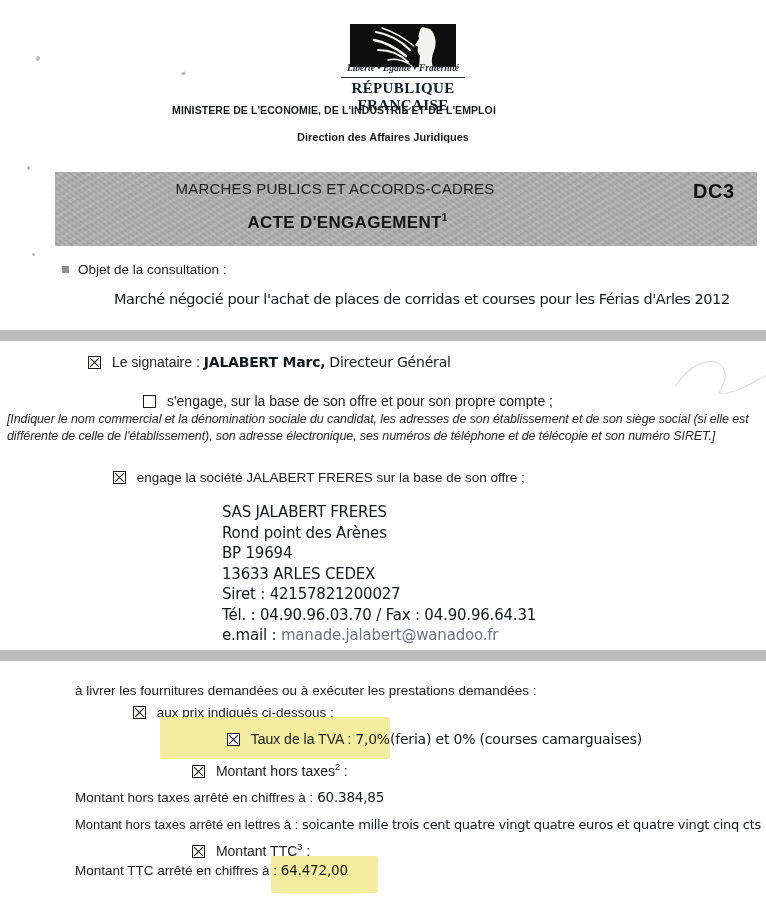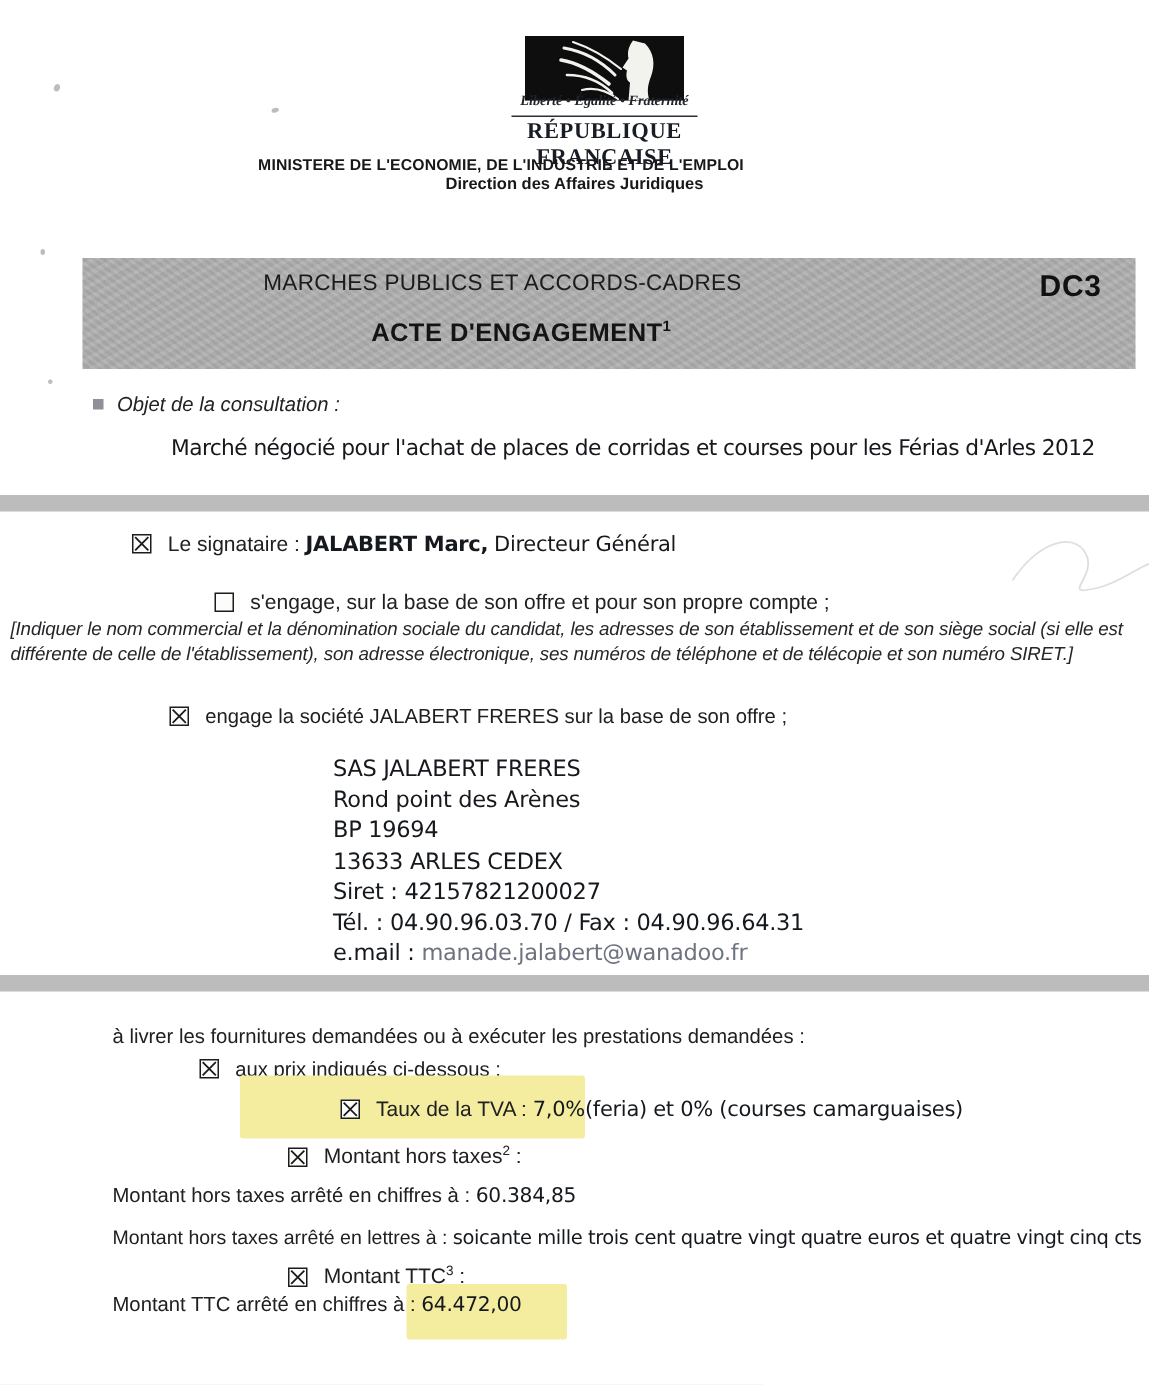--- a/index.html
+++ b/index.html
@@ -33,21 +33,21 @@
     text-align:center;
     font-family:"Liberation Serif",serif;
     font-weight:700;font-size:15px;letter-spacing:.4px;
     color:#181c24;
   }
   .ministry1{
     left:0;top:104px;width:668px;text-align:center;
     font-weight:700;font-size:10.5px;color:#17181a;letter-spacing:.1px;
   }
   .ministry2{
-    left:0;top:117px;width:766px;text-align:center;
+    left:0;top:131px;width:766px;text-align:center;
     font-weight:700;font-size:11px;color:#17181a;
   }
   
   .title-band{
     left:55px;top:172px;width:702px;height:74px;
     background-color:#aeaeae;
     background-image:
       repeating-linear-gradient(37deg, rgba(255,255,255,.06) 0 2px, rgba(60,60,60,.05) 2px 4px),
       repeating-linear-gradient(-29deg, rgba(255,255,255,.05) 0 3px, rgba(40,40,40,.04) 3px 7px);
   }
@@ -59,21 +59,21 @@
     left:693px;top:180px;
     font-size:20px;font-weight:700;color:#111;letter-spacing:.5px;
   }
   .band-line2{
     left:55px;top:212px;width:585px;text-align:center;
     font-size:17px;font-weight:700;color:#141414;letter-spacing:.3px;
   }
   .band-line2 sup{font-size:10px;}
   .band-squiggle{left:610px;top:175px;opacity:.55;}
   
-  .objet-line{left:62px;top:262px;font-size:13.5px;color:#222;font-style:italic;}
+  .objet-line{left:62px;top:262px;font-size:13.5px;color:#222;}
   .sq-bullet{
     display:inline-block;width:7px;height:7px;
     background:#90909a;margin-right:9px;vertical-align:1px;
   }
   .consult-value{
     left:114px;top:291px;width:650px;
     font-family:"DejaVu Sans",sans-serif;
     font-size:14.5px;letter-spacing:-.4px;color:#15181c;
   }
   

